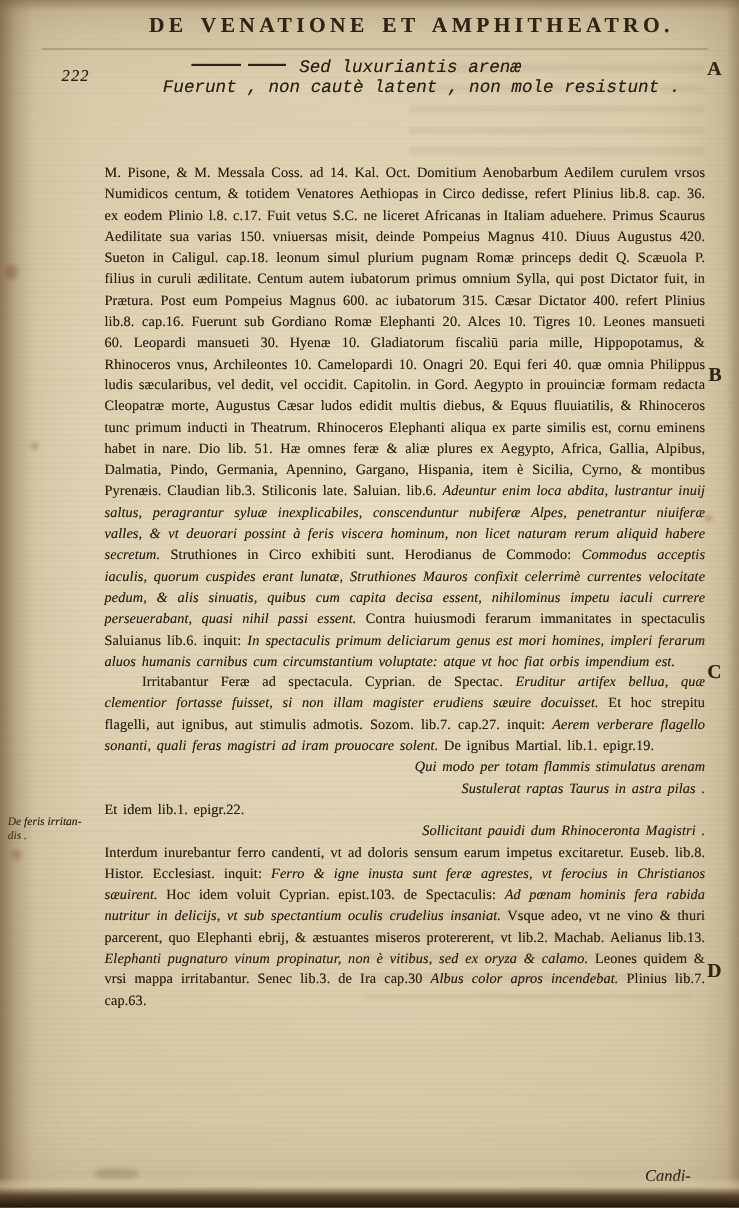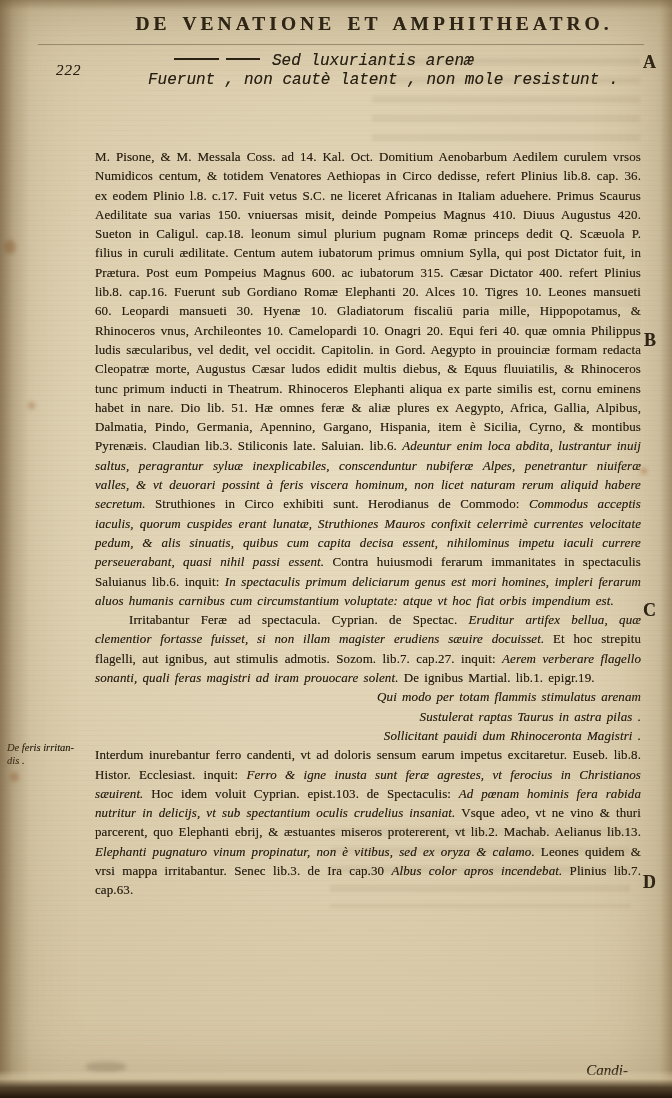--- a/index.html
+++ b/index.html
@@ -107,20 +107,21 @@
       </div>
   </div>
 
   <main class="text-block ink">
     <p class="para"><span>M. Pisone, &amp; M. Messala Coss. ad 14. Kal. Oct. Domitium Aenobarbum Aedilem curulem vrsos Numidicos centum, &amp; totidem Venatores Aethiopas in Circo dedisse, refert Plinius lib.8. cap. 36. ex eodem Plinio l.8. c.17. Fuit vetus S.C. ne liceret Africanas in Italiam aduehere. Primus Scaurus Aedilitate sua varias 150. vniuersas misit, deinde Pompeius Magnus 410. Diuus Augustus 420. Sueton in Caligul. cap.18. leonum simul plurium pugnam Romæ princeps dedit Q. Scæuola P. filius in curuli ædilitate. Centum autem iubatorum primus omnium Sylla, qui post Dictator fuit, in Prætura. Post eum Pompeius Magnus 600. ac iubatorum 315. Cæsar Dictator 400. refert Plinius lib.8. cap.16. Fuerunt sub Gordiano Romæ Elephanti 20. Alces 10. Tigres 10. Leones mansueti 60. Leopardi mansueti 30. Hyenæ 10. Gladiatorum fiscaliū paria mille, Hippopotamus, &amp; Rhinoceros vnus, Archileontes 10. Camelopardi 10. Onagri 20. Equi feri 40. quæ omnia Philippus ludis sæcularibus, vel dedit, vel occidit. Capitolin. in Gord. Aegypto in prouinciæ formam redacta Cleopatræ morte, Augustus Cæsar ludos edidit multis diebus, &amp; Equus fluuiatilis, &amp; Rhinoceros tunc primum inducti in Theatrum. Rhinoceros Elephanti aliqua ex parte similis est, cornu eminens habet in nare. Dio lib. 51. Hæ omnes feræ &amp; aliæ plures ex Aegypto, Africa, Gallia, Alpibus, Dalmatia, Pindo, Germania, Apennino, Gargano, Hispania, item è Sicilia, Cyrno, &amp; montibus Pyrenæis. Claudian lib.3. Stiliconis late. Saluian. lib.6. </span><span class="it">Adeuntur enim loca abdita, lustrantur inuij saltus, peragrantur syluæ inexplicabiles, conscenduntur nubiferæ Alpes, penetrantur niuiferæ valles, &amp; vt deuorari possint à feris viscera hominum, non licet naturam rerum aliquid habere secretum.</span><span> Struthiones in Circo exhibiti sunt. Herodianus de Commodo: </span><span class="it">Commodus acceptis iaculis, quorum cuspides erant lunatæ, Struthiones Mauros confixit celerrimè currentes velocitate pedum, &amp; alis sinuatis, quibus cum capita decisa essent, nihilominus impetu iaculi currere perseuerabant, quasi nihil passi essent.</span><span> Contra huiusmodi ferarum immanitates in spectaculis Saluianus lib.6. inquit: </span><span class="it">In spectaculis primum deliciarum genus est mori homines, impleri ferarum aluos humanis carnibus cum circumstantium voluptate: atque vt hoc fiat orbis impendium est.</span></p>
     <p class="para indent"><span>Irritabantur Feræ ad spectacula. Cyprian. de Spectac. </span><span class="it">Eruditur artifex bellua, quæ clementior fortasse fuisset, si non illam magister erudiens sæuire docuisset.</span><span> Et hoc strepitu flagelli, aut ignibus, aut stimulis admotis. Sozom. lib.7. cap.27. inquit: </span><span class="it">Aerem verberare flagello sonanti, quali feras magistri ad iram prouocare solent.</span><span> De ignibus Martial. lib.1. epigr.19.</span></p>
     <div class="verse verse2">
         <div class="vline">Qui modo per totam flammis stimulatus arenam</div>
         <div class="vline">Sustulerat raptas Taurus in astra pilas .</div>
       </div>
+    <p class="para">Et idem lib.1. epigr.22.</p>
     <div class="verse verse3">
         <div class="vline">Sollicitant pauidi dum Rhinoceronta Magistri .</div>
       </div>
     <p class="para"><span>Interdum inurebantur ferro candenti, vt ad doloris sensum earum impetus excitaretur. Euseb. lib.8. Histor. Ecclesiast. inquit: </span><span class="it">Ferro &amp; igne inusta sunt feræ agrestes, vt ferocius in Christianos sæuirent.</span><span> Hoc idem voluit Cyprian. epist.103. de Spectaculis: </span><span class="it">Ad pœnam hominis fera rabida nutritur in delicijs, vt sub spectantium oculis crudelius insaniat.</span><span> Vsque adeo, vt ne vino &amp; thuri parcerent, quo Elephanti ebrij, &amp; æstuantes miseros protererent, vt lib.2. Machab. Aelianus lib.13. </span><span class="it">Elephanti pugnaturo vinum propinatur, non è vitibus, sed ex oryza &amp; calamo.</span><span> Leones quidem &amp; vrsi mappa irritabantur. Senec lib.3. de Ira cap.30 </span><span class="it">Albus color apros incendebat.</span><span> Plinius lib.7. cap.63.</span></p>
   </main>
 
   <div class="mletter mA ink">A</div>
   <div class="mletter mB ink">B</div>
   <div class="mletter mC ink">C</div>
   <div class="mletter mD ink">D</div>

